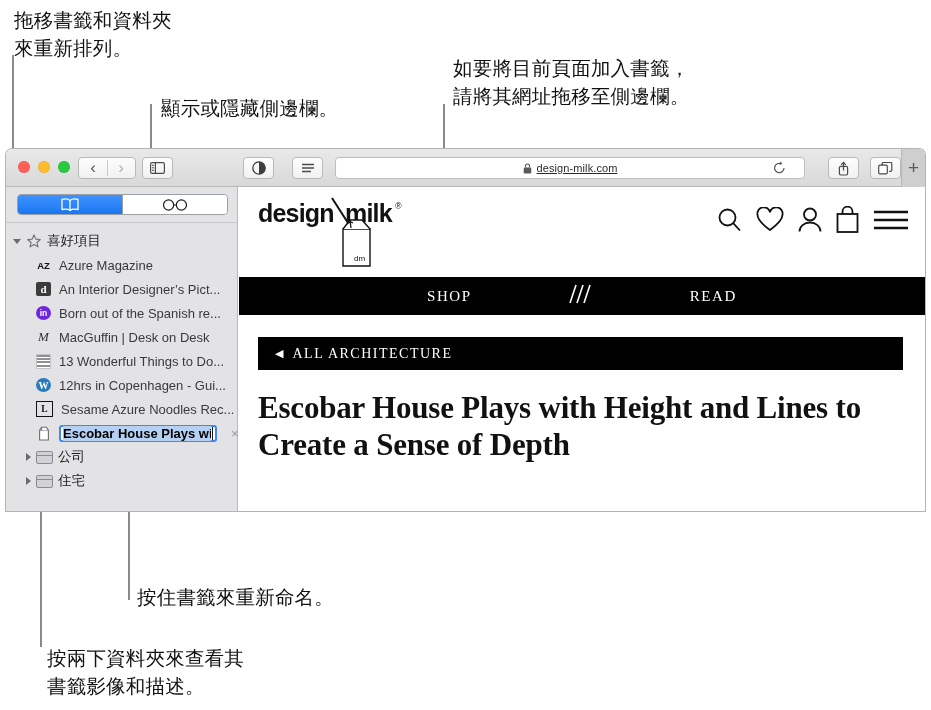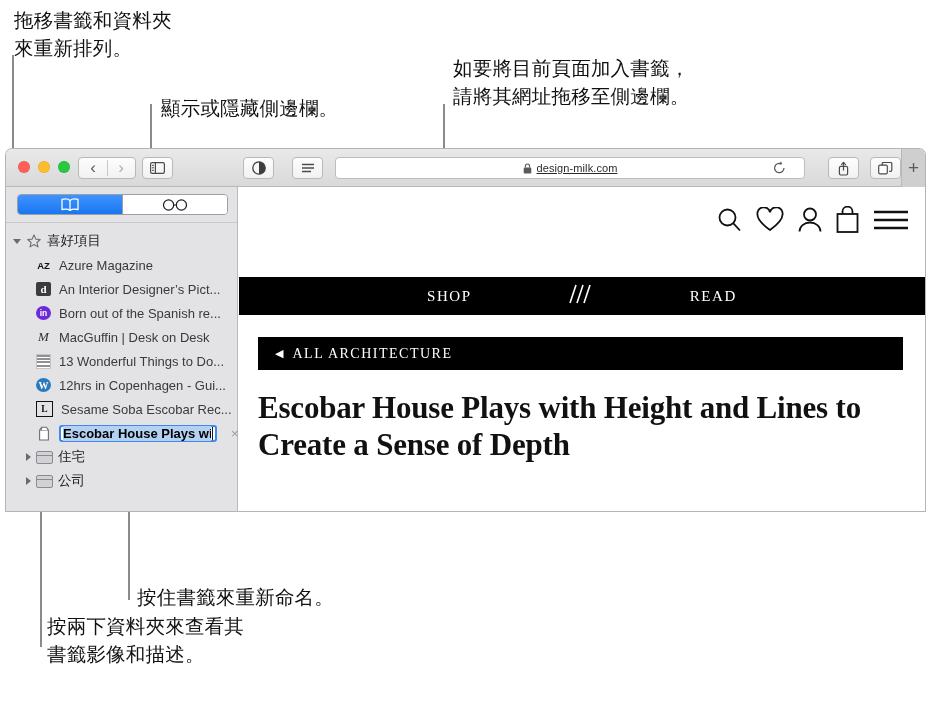--- a/index.html
+++ b/index.html
@@ -360,21 +360,21 @@
 <div class="callout" style="left:14px; top:6px;">拖移書籤和資料夾
 來重新排列。</div>
 
 <div class="callout" style="left:161px; top:94px;">顯示或隱藏側邊欄。</div>
 
 <div class="callout" style="left:453px; top:54px;">如要將目前頁面加入書籤，
 請將其網址拖移至側邊欄。</div>
 
 <div class="callout" style="left:137px; top:583px;">按住書籤來重新命名。</div>
 
-<div class="callout" style="left:47px; top:612px;">按兩下資料夾來查看其
+<div class="callout" style="left:47px; top:644px;">按兩下資料夾來查看其
 書籤影像和描述。</div>
 
 <div class="leader leader-v" style="left:12px; top:55px; height:411px;"></div>
 <div class="leader leader-h" style="left:12px; top:464px; width:22px;"></div>
 
 <div class="leader leader-v" style="left:150px; top:104px; height:54px;"></div>
 
 <div class="leader leader-v" style="left:443px; top:104px; height:54px;"></div>
 
 <div class="leader leader-v" style="left:128px; top:443px; height:157px;"></div>
@@ -517,55 +517,68 @@
         <span class="label">13 Wonderful Things to Do...</span>
       </div>
 
       <div class="bmrow">
         <span class="fav fav-w">W</span>
         <span class="label">12hrs in Copenhagen - Gui...</span>
       </div>
 
       <div class="bmrow">
         <span class="fav fav-l">L</span>
-        <span class="label">Sesame Soba Escobar Rec...</span>
+        <span class="label">Sesame Azure Noodles Rec...</span>
       </div>
 
       <div class="bmrow editing">
         <span class="fav">
           <svg width="14" height="15" viewBox="0 0 14 15">
             <path d="M2.6 4.4 L11.4 4.4 L11.4 14 L2.6 14 Z" fill="#fff" stroke="#6e6e73" stroke-width="1.1"></path>
             <path d="M2.6 4.4 L4.6 1.3 L9.4 1.3 L11.4 4.4" fill="#fff" stroke="#6e6e73" stroke-width="1.1"></path>
             <line x1="4.6" y1="1.3" x2="4.6" y2="4.4" stroke="#6e6e73" stroke-width="0.9"></line>
           </svg>
         </span>
         <span class="renamebox">
           <span class="sel">Escobar House Plays with </span>
           <span class="caret"></span>
         </span>
         <span class="closex">×</span>
       </div>
 
       <div class="folderrow">
         <span class="tri"></span>
         <span class="folder-ico"></span>
-        <span class="label">住宅</span>
+        <span class="label">公司</span>
       </div>
 
       <div class="folderrow">
         <span class="tri"></span>
         <span class="folder-ico"></span>
-        <span class="label">公司</span>
+        <span class="label">住宅</span>
       </div>
     </div>
   </div>
 
   <div class="content">
 
     <div class="site-header">
+      <div class="logo">
+        <svg width="160" height="72" viewBox="0 0 160 72">
+          <text x="0" y="26" font-family="Liberation Sans, sans-serif" font-size="25" font-weight="700" fill="#111" letter-spacing="-0.8">design</text>
+          <text x="87" y="26" font-family="Liberation Sans, sans-serif" font-size="25" font-weight="700" fill="#111" letter-spacing="-0.8">milk</text>
+          <line x1="74" y1="2" x2="92" y2="30" stroke="#111" stroke-width="2"></line>
+          <text x="137" y="13" font-family="Liberation Sans, sans-serif" font-size="9" fill="#111">®</text>
+          <path d="M85 33 L85 70 L112 70 L112 33 Z" fill="#fff" stroke="#111" stroke-width="1.4"></path>
+          <path d="M85 33 L92 24 L104 24 L112 33" fill="#fff" stroke="#111" stroke-width="1.4"></path>
+          <path d="M92 24 L93 32" stroke="#111" stroke-width="1.2" fill="none"></path>
+          <path d="M89 28 q3 -3 6 -1" stroke="#111" stroke-width="1.2" fill="none"></path>
+          <text x="96" y="65" font-family="Liberation Sans, sans-serif" font-size="8" fill="#111">dm</text>
+        </svg>
+      </div>
 
       <div class="logo-icons">
         <span>
           <svg width="25" height="25" viewBox="0 0 25 25">
             <circle cx="10.5" cy="10.5" r="8" fill="none" stroke="#111" stroke-width="1.8"></circle>
             <line x1="16.4" y1="16.4" x2="23" y2="23.5" stroke="#111" stroke-width="1.8"></line>
           </svg>
         </span>
         <span>
           <svg width="28" height="25" viewBox="0 0 28 25">

